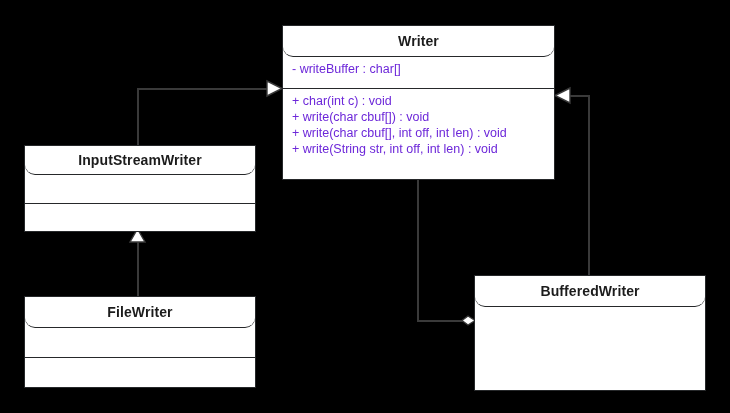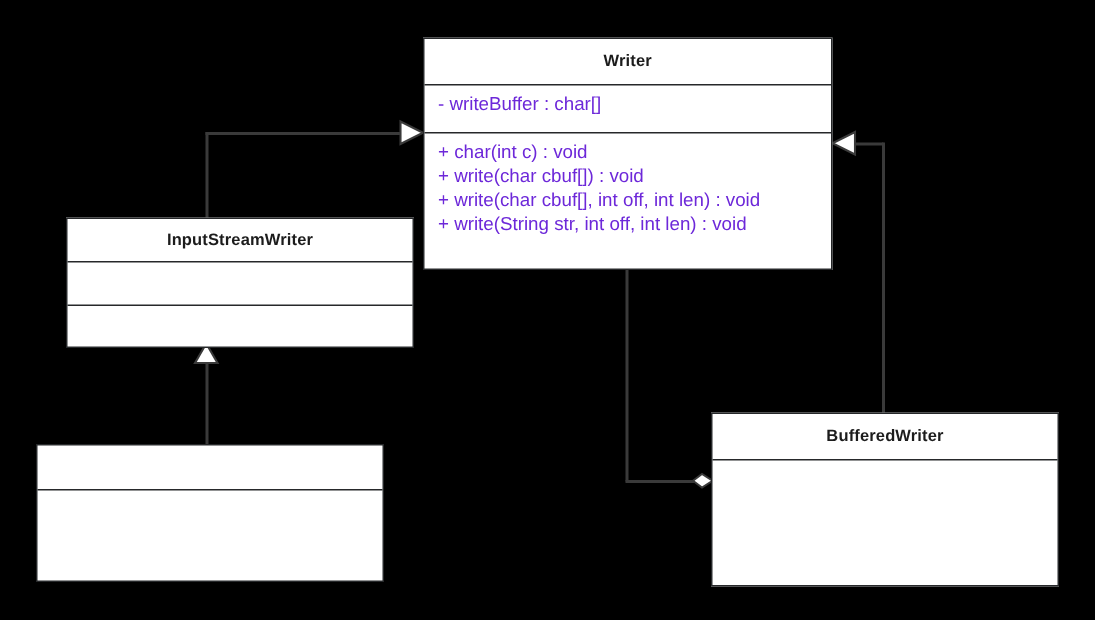--- a/index.html
+++ b/index.html
@@ -25,23 +25,24 @@
     display: flex;
     flex-direction: column;
   }
   .uml-header {
     box-sizing: border-box;
     display: flex;
     align-items: center;
     justify-content: center;
     font-weight: bold;
     color: #1c1c1c;
-    font-size: 11px;
+    font-size: 14px;
     letter-spacing: 0.1px;
     border-bottom: 1.5px solid #26282a;
+    border-radius: 10px;
   }
   .uml-compartment {
     box-sizing: border-box;
     padding: 4px 9px 4px 9px;
     color: #6d28d9;
     font-size: 12.5px;
     line-height: 16px;
     overflow: hidden;
   }
   .uml-compartment.divider {
@@ -113,27 +114,28 @@
       <div class="member">- writeBuffer : char[]</div>
     </div>
     <div class="uml-compartment" style="flex:1;">
       <div class="member">+ char(int c) : void</div>
       <div class="member">+ write(char cbuf[]) : void</div>
       <div class="member">+ write(char cbuf[], int off, int len) : void</div>
       <div class="member">+ write(String str, int off, int len) : void</div>
     </div>
   </div>
 
-  <div class="uml-class" id="box-inputstreamwriter" style="left:24px; top:145px; width:232px; height:87px;margin-left:20px;">
+  <div class="uml-class" id="box-inputstreamwriter" style="left:24px; top:145px; width:232px; height:87px;">
     <div class="uml-header" style="height:29px;">InputStreamWriter</div>
     <div class="uml-compartment divider empty" style="height:29px;"></div>
     <div class="uml-compartment empty" style="flex:1;"></div>
   </div>
 
   <div class="uml-class" id="box-filewriter" style="left:24px; top:296px; width:232px; height:92px;">
+    <div class="uml-header" style="height:31px;">FileWriter</div>
     <div class="uml-compartment divider empty" style="height:30px;"></div>
     <div class="uml-compartment empty" style="flex:1;"></div>
   </div>
 
   <div class="uml-class" id="box-bufferedwriter" style="left:474px; top:275px; width:232px; height:116px;">
     <div class="uml-header" style="height:31px;">BufferedWriter</div>
     <div class="uml-compartment empty" style="flex:1;"></div>
   </div>
 
 </div>

